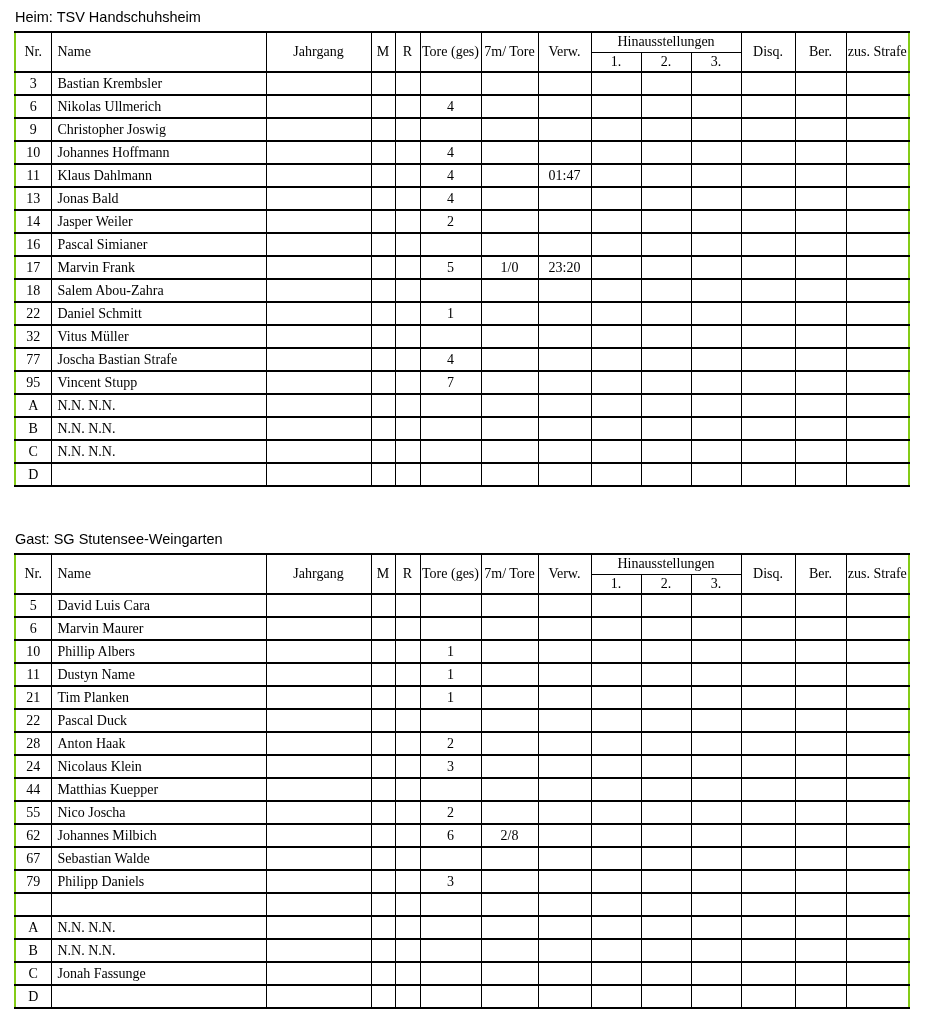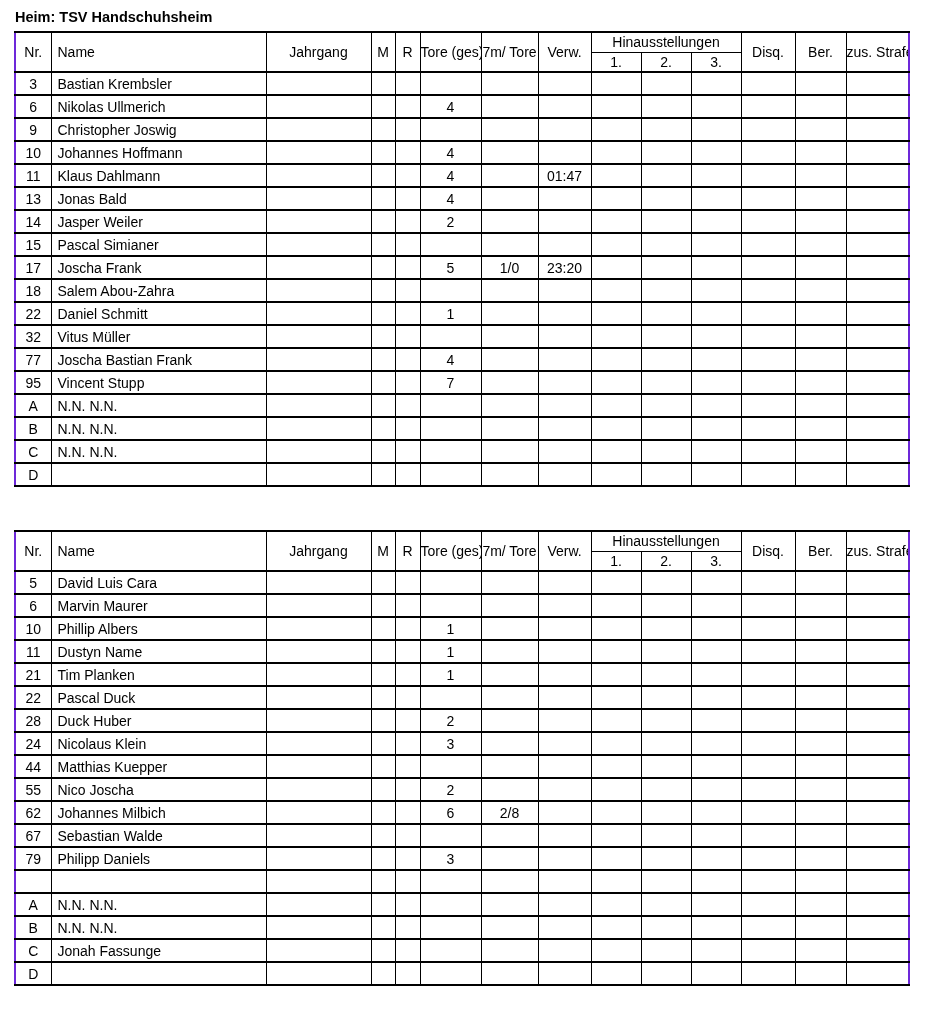--- a/index.html
+++ b/index.html
@@ -14,30 +14,31 @@
     height: 1024px;
     box-sizing: border-box;
     padding: 8px 18px 20px 14px;
     background: #ffffff;
     overflow: hidden;
   }
   .team-title {
     font-size: 14.5px;
     line-height: 18px;
     margin: 0 0 5px 1px;
-    font-weight: bold;
+    font-weight: normal;
   }
   .section-guest {
     margin-top: 43px;
   }
   table.roster {
     border-collapse: collapse;
     table-layout: fixed;
     width: 894px;
-    border: 2px solid #6d28d9;
+    border: 2px solid #84cc16;
+    font-family: Liberation Serif, serif;
   }
   .roster th, .roster td {
     border: 1px solid #000000;
     border-top-width: 2px;
     border-bottom-width: 2px;
     font-size: 14px;
     font-weight: normal;
     text-align: center;
     vertical-align: middle;
     padding: 0;
@@ -224,38 +225,38 @@
             <td class="col-7m-tore"></td>
             <td class="col-verw"></td>
             <td class="col-hinausstellung-1"></td>
             <td class="col-hinausstellung-2"></td>
             <td class="col-hinausstellung-3"></td>
             <td class="col-disq"></td>
             <td class="col-ber"></td>
             <td class="col-zus-strafe"></td>
           </tr>
           <tr>
-            <td class="col-nr">15</td>
+            <td class="col-nr">16</td>
             <td class="col-name">Pascal Simianer</td>
             <td class="col-jahrgang"></td>
             <td class="col-m"></td>
             <td class="col-r"></td>
             <td class="col-tore-ges"></td>
             <td class="col-7m-tore"></td>
             <td class="col-verw"></td>
             <td class="col-hinausstellung-1"></td>
             <td class="col-hinausstellung-2"></td>
             <td class="col-hinausstellung-3"></td>
             <td class="col-disq"></td>
             <td class="col-ber"></td>
             <td class="col-zus-strafe"></td>
           </tr>
           <tr>
             <td class="col-nr">17</td>
-            <td class="col-name">Joscha Frank</td>
+            <td class="col-name">Marvin Frank</td>
             <td class="col-jahrgang"></td>
             <td class="col-m"></td>
             <td class="col-r"></td>
             <td class="col-tore-ges">5</td>
             <td class="col-7m-tore">1/0</td>
             <td class="col-verw">23:20</td>
             <td class="col-hinausstellung-1"></td>
             <td class="col-hinausstellung-2"></td>
             <td class="col-hinausstellung-3"></td>
             <td class="col-disq"></td>
@@ -305,21 +306,21 @@
             <td class="col-verw"></td>
             <td class="col-hinausstellung-1"></td>
             <td class="col-hinausstellung-2"></td>
             <td class="col-hinausstellung-3"></td>
             <td class="col-disq"></td>
             <td class="col-ber"></td>
             <td class="col-zus-strafe"></td>
           </tr>
           <tr>
             <td class="col-nr">77</td>
-            <td class="col-name">Joscha Bastian Frank</td>
+            <td class="col-name">Joscha Bastian Strafe</td>
             <td class="col-jahrgang"></td>
             <td class="col-m"></td>
             <td class="col-r"></td>
             <td class="col-tore-ges">4</td>
             <td class="col-7m-tore"></td>
             <td class="col-verw"></td>
             <td class="col-hinausstellung-1"></td>
             <td class="col-hinausstellung-2"></td>
             <td class="col-hinausstellung-3"></td>
             <td class="col-disq"></td>
@@ -404,20 +405,21 @@
             <td class="col-hinausstellung-3"></td>
             <td class="col-disq"></td>
             <td class="col-ber"></td>
             <td class="col-zus-strafe"></td>
           </tr>
         </tbody>
     </table>
   </section>
 
   <section class="section section-guest">
+    <div class="team-title">Gast: SG Stutensee-Weingarten</div>
     <table class="roster">
       <colgroup>
         <col class="w-nr">
           <col class="w-name">
           <col class="w-jahrgang">
           <col class="w-m">
           <col class="w-r">
         <col class="w-tore">
           <col class="w-7m">
           <col class="w-verw">
@@ -544,21 +546,21 @@
             <td class="col-verw"></td>
             <td class="col-hinausstellung-1"></td>
             <td class="col-hinausstellung-2"></td>
             <td class="col-hinausstellung-3"></td>
             <td class="col-disq"></td>
             <td class="col-ber"></td>
             <td class="col-zus-strafe"></td>
           </tr>
           <tr>
             <td class="col-nr">28</td>
-            <td class="col-name">Duck Huber</td>
+            <td class="col-name">Anton Haak</td>
             <td class="col-jahrgang"></td>
             <td class="col-m"></td>
             <td class="col-r"></td>
             <td class="col-tore-ges">2</td>
             <td class="col-7m-tore"></td>
             <td class="col-verw"></td>
             <td class="col-hinausstellung-1"></td>
             <td class="col-hinausstellung-2"></td>
             <td class="col-hinausstellung-3"></td>
             <td class="col-disq"></td>

